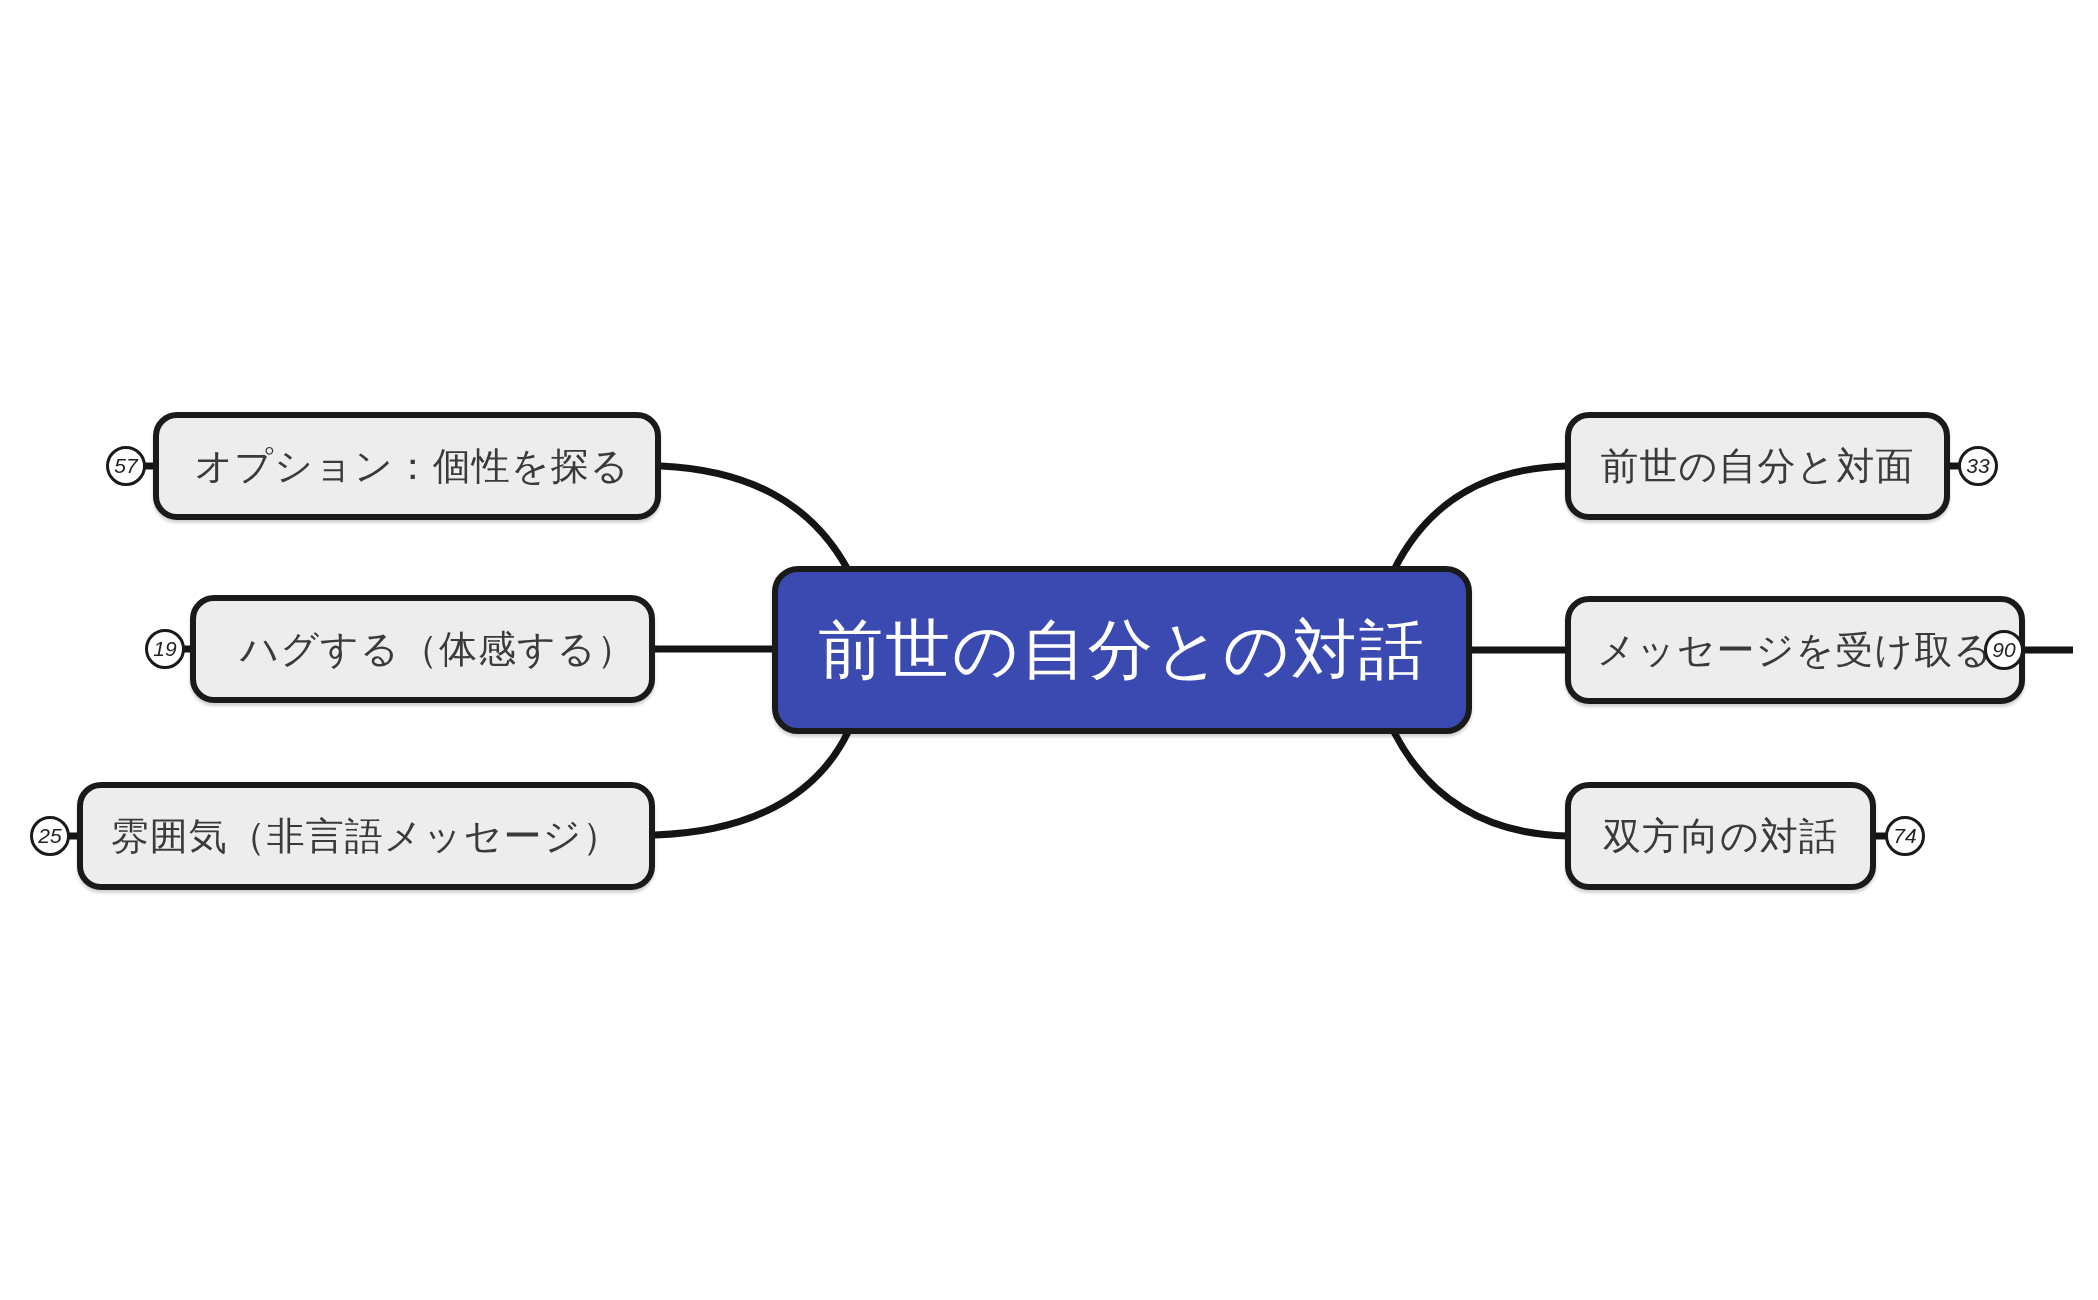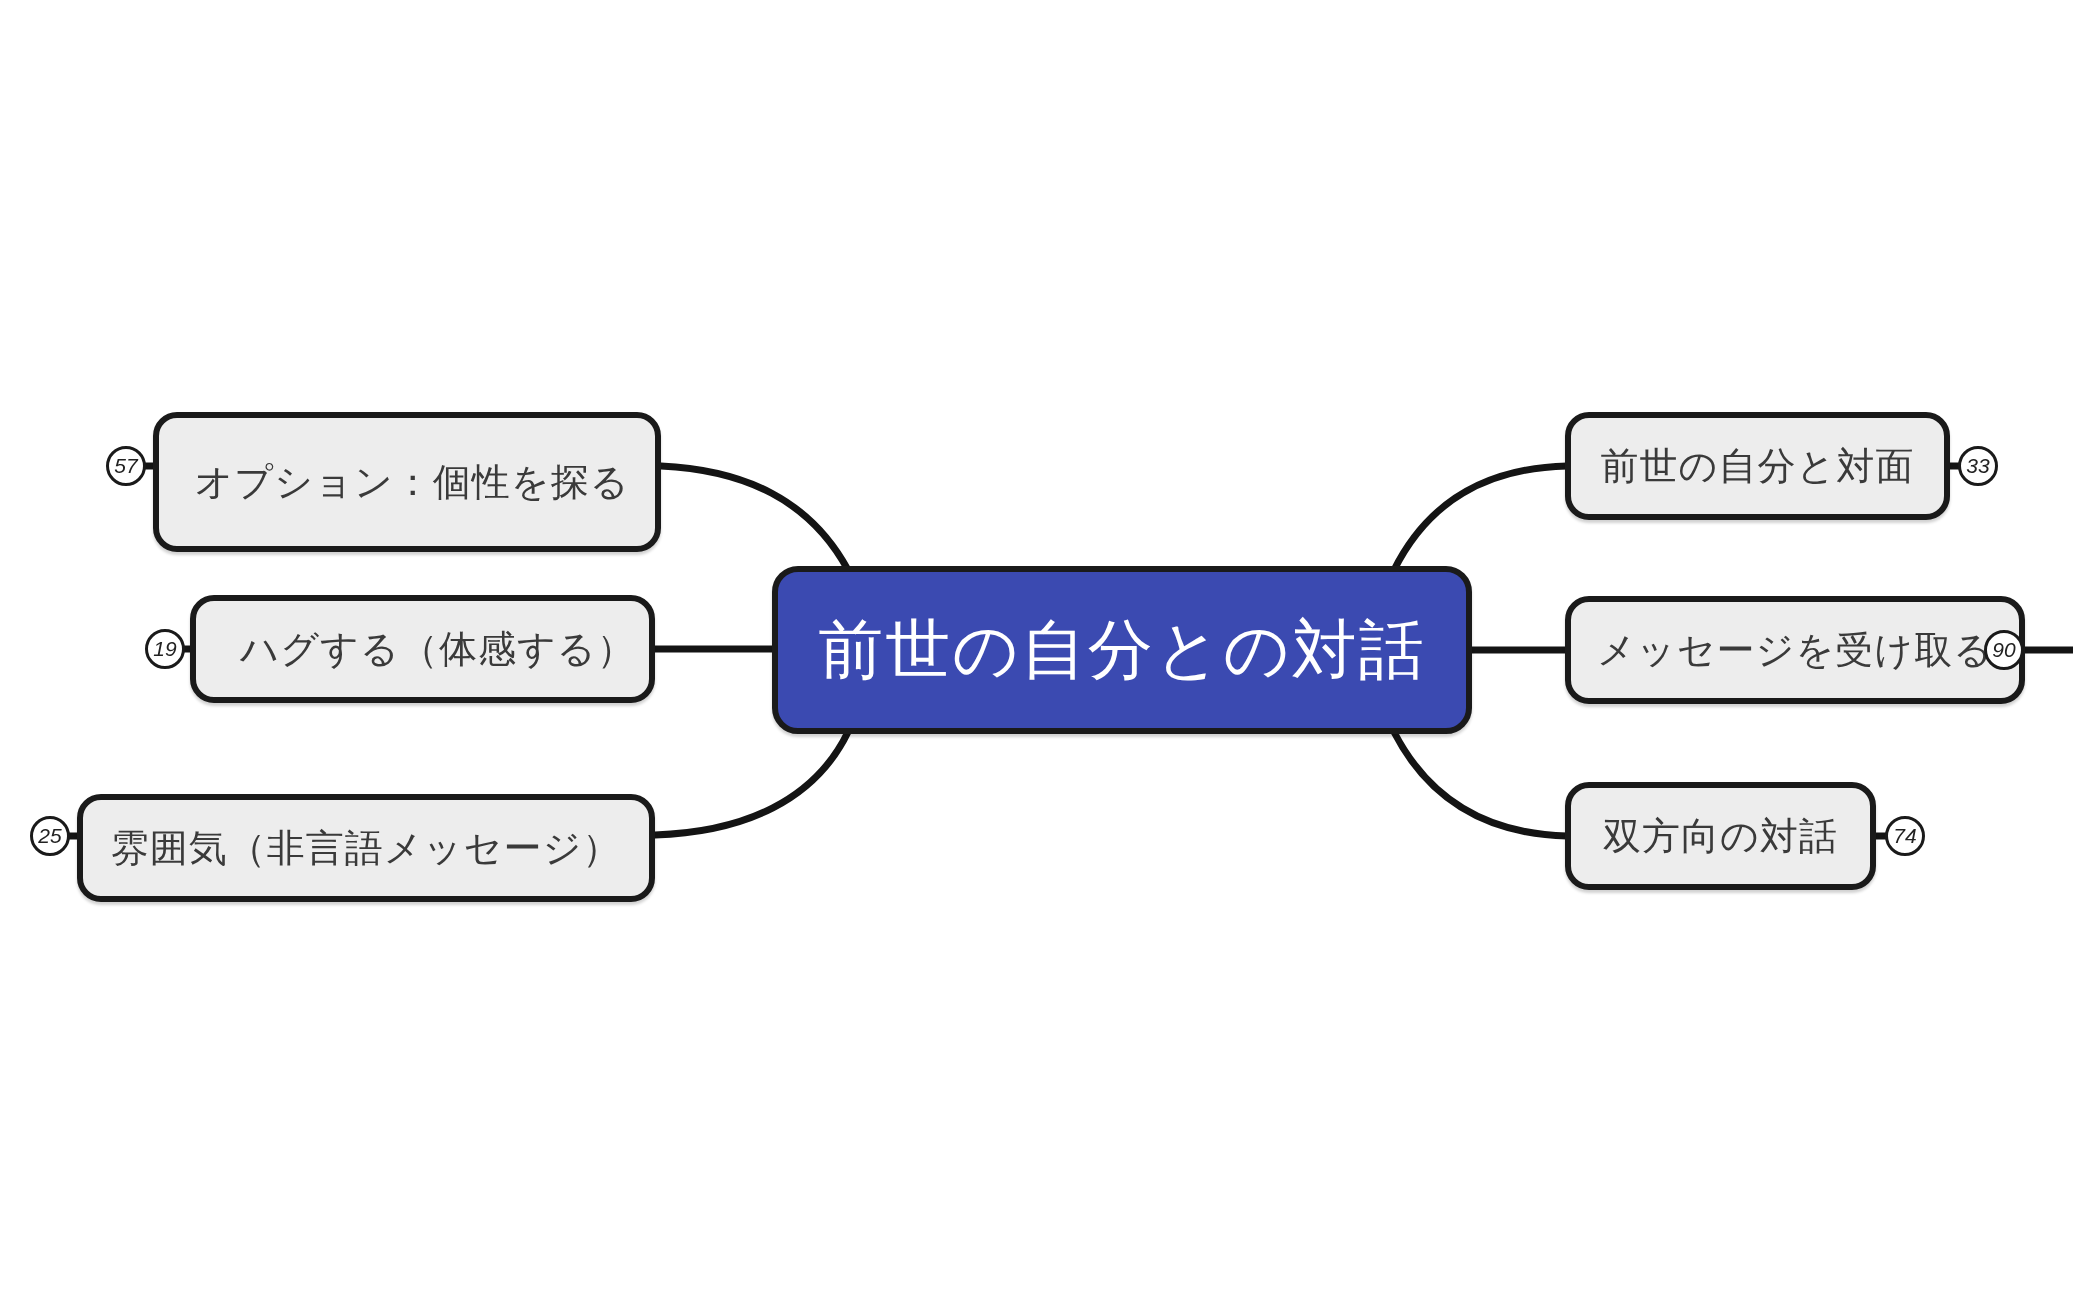--- a/index.html
+++ b/index.html
@@ -50,23 +50,23 @@
     white-space: nowrap;
   }
   .root {
     background: #3b4ab1;
     border-radius: 26px;
     color: #ffffff;
     font-size: 65px;
     letter-spacing: 2px;
     white-space: nowrap;
   }
-  .n1 { left: 153px;  top: 412px; width: 508px; height: 140px; padding-left: 10px; }
+  .n1 { left: 153px;  top: 412px; width: 508px; height: 108px; padding-left: 10px; }
   .n2 { left: 190px;  top: 595px; width: 465px; height: 108px; padding-left: 31px; }
-  .n3 { left: 77px;   top: 782px; width: 578px; height: 108px; margin-top: 12px; }
+  .n3 { left: 77px;   top: 782px; width: 578px; height: 108px; }
   .n4 { left: 1565px; top: 412px; width: 385px; height: 108px; }
   .n5 { left: 1565px; top: 596px; width: 460px; height: 108px; }
   .n6 { left: 1565px; top: 782px; width: 311px; height: 108px; }
   .rootpos { left: 772px; top: 566px; width: 700px; height: 168px; }
   .badge {
     position: absolute;
     box-sizing: border-box;
     width: 40px;
     height: 40px;
     border-radius: 50%;

